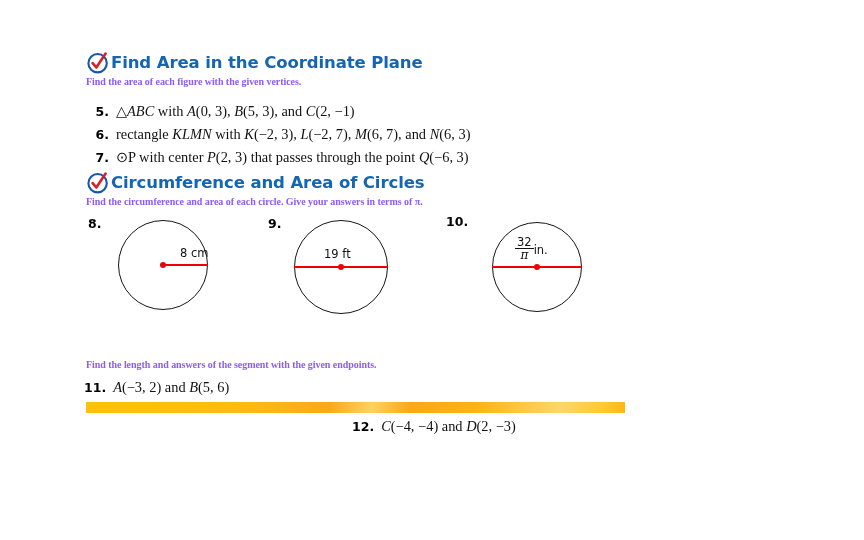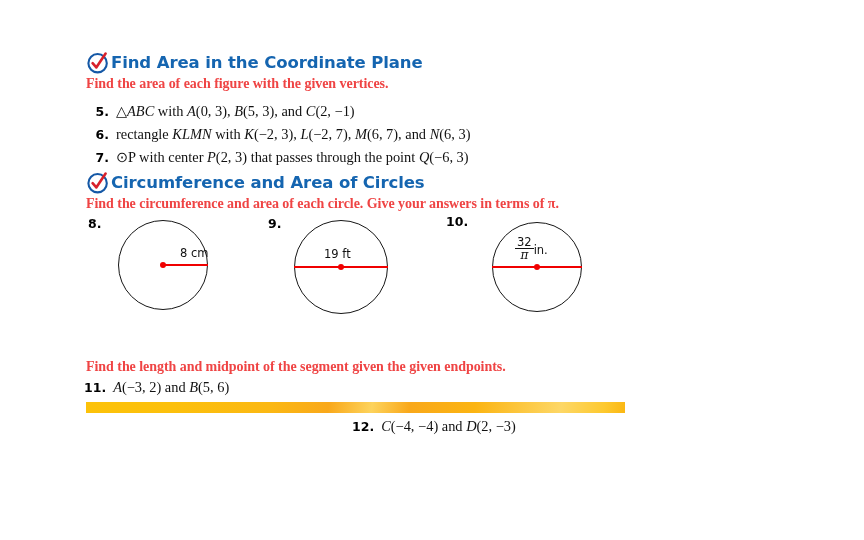--- a/index.html
+++ b/index.html
@@ -43,22 +43,22 @@
     color: #1565b0;
     letter-spacing: -0.1px;
     white-space: nowrap;
   }
 
   
   .directions {
     position: absolute;
     font-family: "Liberation Serif", serif;
     font-weight: bold;
-    font-size: 14px;
-    color: #ef4444;
+    font-size: 10px;
+    color: #8b5cf6;
     white-space: nowrap;
     letter-spacing: -0.05px;
   }
 
   
   .exercise {
     position: absolute;
     display: flex;
     align-items: baseline;
     white-space: nowrap;
@@ -224,21 +224,21 @@
       <span class="meas-label" style="left:23px; top:14px;">
         <span class="frac">
           <span class="num">32</span>
           <span class="den">π</span>
         </span><span>in.</span>
       </span>
     </div>
   </div>
 
 
-  <div class="directions" style="left:86px; top:359px;">Find the length and midpoint of the segment given the given endpoints.</div>
+  <div class="directions" style="left:86px; top:359px;">Find the length and answers of the segment with the given endpoints.</div>
 
   <div class="exercise" style="left:84px; top:379px;">
     <span class="ex-num" style="min-width:22px;">11.</span>
     <span class="ex-body"><i>A</i>(−3, 2) and <i>B</i>(5, 6)</span>
   </div>
 
   <div class="exercise" style="left:352px; top:379px;">
     <span class="ex-num" style="min-width:22px;margin-top:40px;">12.</span>
     <span class="ex-body"><i>C</i>(−4, −4) and <i>D</i>(2, −3)</span>
   </div>

